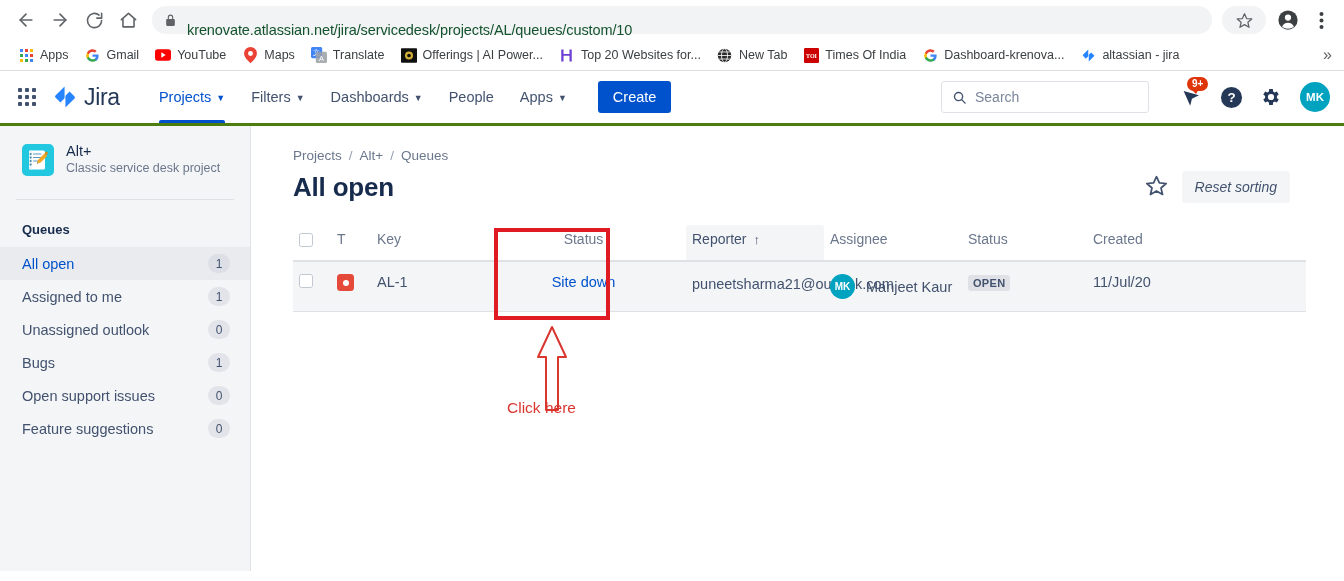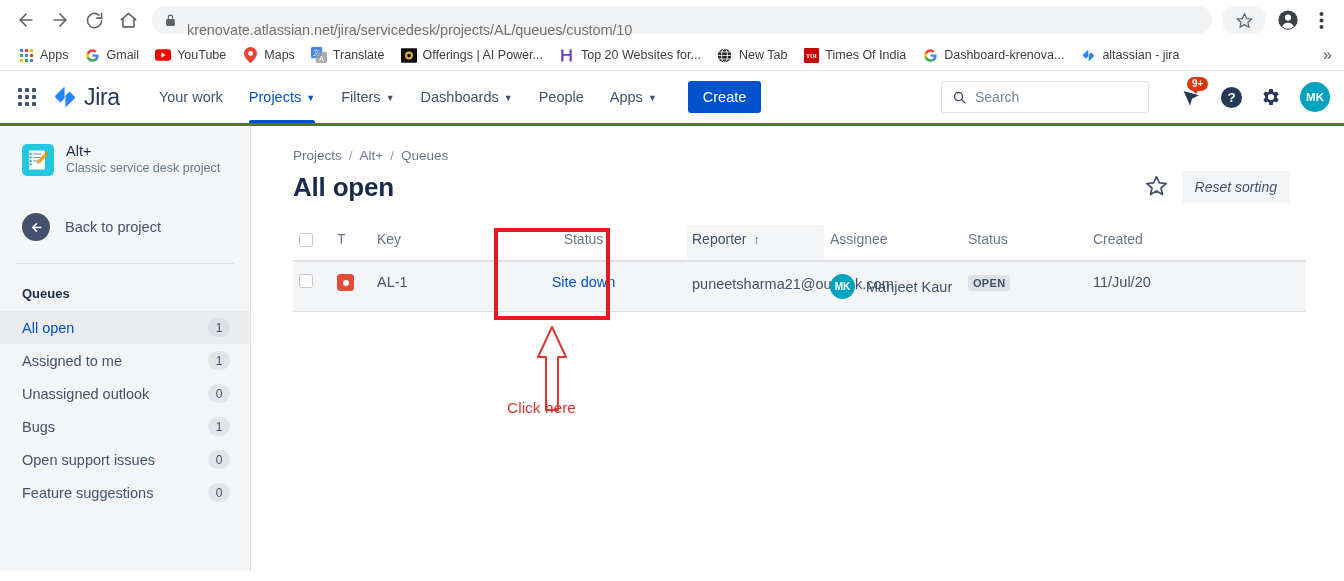--- a/index.html
+++ b/index.html
@@ -24,21 +24,21 @@
   }
   .nav-btn svg { display: block; }
 
   .omnibox {
     flex: 1; height: 28px; margin: 0 8px 0 6px;
     background: #f1f3f4; border-radius: 14px;
     display: flex; align-items: center; padding: 0 12px; gap: 10px;
   }
   .omnibox .lock { flex: none; display: flex; align-items: center; }
   .omnibox .url {
-    font-size: 14.5px; color: #737373; white-space: nowrap;
+    font-size: 14.5px; color: #14532d; white-space: nowrap;
     overflow: hidden; text-overflow: ellipsis;
     letter-spacing: -0.1px;
     margin-top: 20px;
   }
   .tb-right { display: flex; align-items: center; gap: 6px; padding-right: 2px; }
 
   .bookmarks {
     height: 30px; display: flex; align-items: center;
     padding: 0 10px; gap: 0px; font-size: 12.5px; color: #3c4043;
     position: relative;
@@ -464,23 +464,20 @@
 
   <div class="jira-logo">
     <svg width="26" height="26" viewBox="0 0 24 24">
         <path d="M11.6 2.3 3.2 10.7a1.2 1.2 0 0 0 0 1.7l4.6 4.6 3.8-3.8V2.3z" fill="#2684ff"></path>
         <path d="M12.4 21.7l8.4-8.4a1.2 1.2 0 0 0 0-1.7l-4.6-4.6-3.8 3.8v10.9z" fill="#2684ff"></path>
       </svg>
     <span class="jira-wordmark">Jira</span>
   </div>
 
   <div class="nav-items">
-    <div class="nav-item">
-      <span>Your work</span>
-    </div>
     <div class="nav-item active">
       <span>Projects</span>
       <span class="caret">▼</span>
     </div>
     <div class="nav-item">
       <span>Filters</span>
       <span class="caret">▼</span>
     </div>
     <div class="nav-item">
       <span>Dashboards</span>
@@ -553,29 +550,20 @@
           <path d="M19.5 6.5 21.2 8.2 22.5 6.9a1.2 1.2 0 0 0 0-1.7l-.2-.2a1.2 1.2 0 0 0-1.7 0z" fill="#d98c16"></path>
           <path d="M12 16.6l1.3-.3-1-1z" fill="#444"></path>
         </svg>
       </div>
       <div>
         <div class="project-name">Alt+</div>
         <div class="project-sub">Classic service desk project</div>
       </div>
     </div>
 
-    <div class="back-row">
-      <div class="back-circle">
-        <svg width="15" height="15" viewBox="0 0 24 24" fill="none" stroke="#fff" stroke-width="2.4" stroke-linecap="round" stroke-linejoin="round">
-            <line x1="19" y1="12" x2="6" y2="12"></line>
-            <polyline points="12 18 6 12 12 6"></polyline>
-          </svg>
-      </div>
-      <span class="back-label">Back to project</span>
-    </div>
 
     <div class="sb-divider"></div>
 
     <div class="sb-section-title">Queues</div>
 
     <div class="queue-item active">
       <span>All open</span>
       <span class="queue-count">1</span>
     </div>
     <div class="queue-item">

